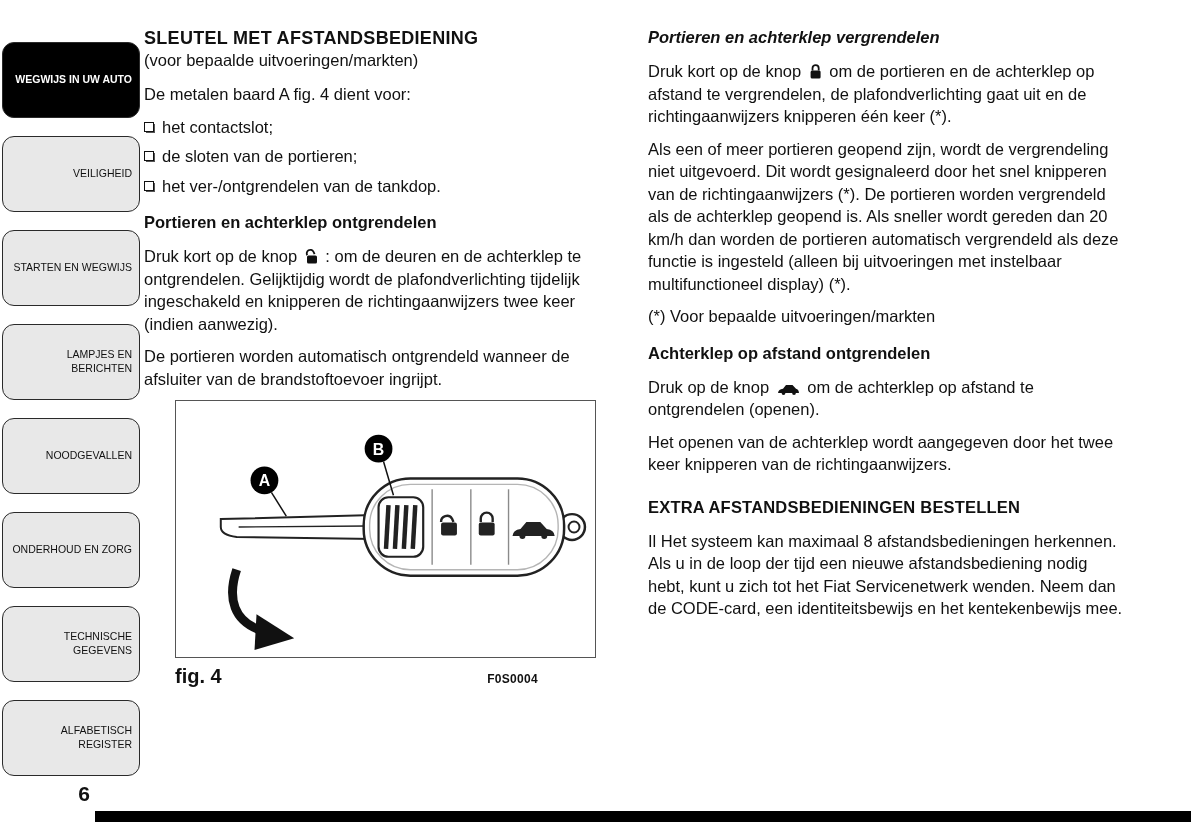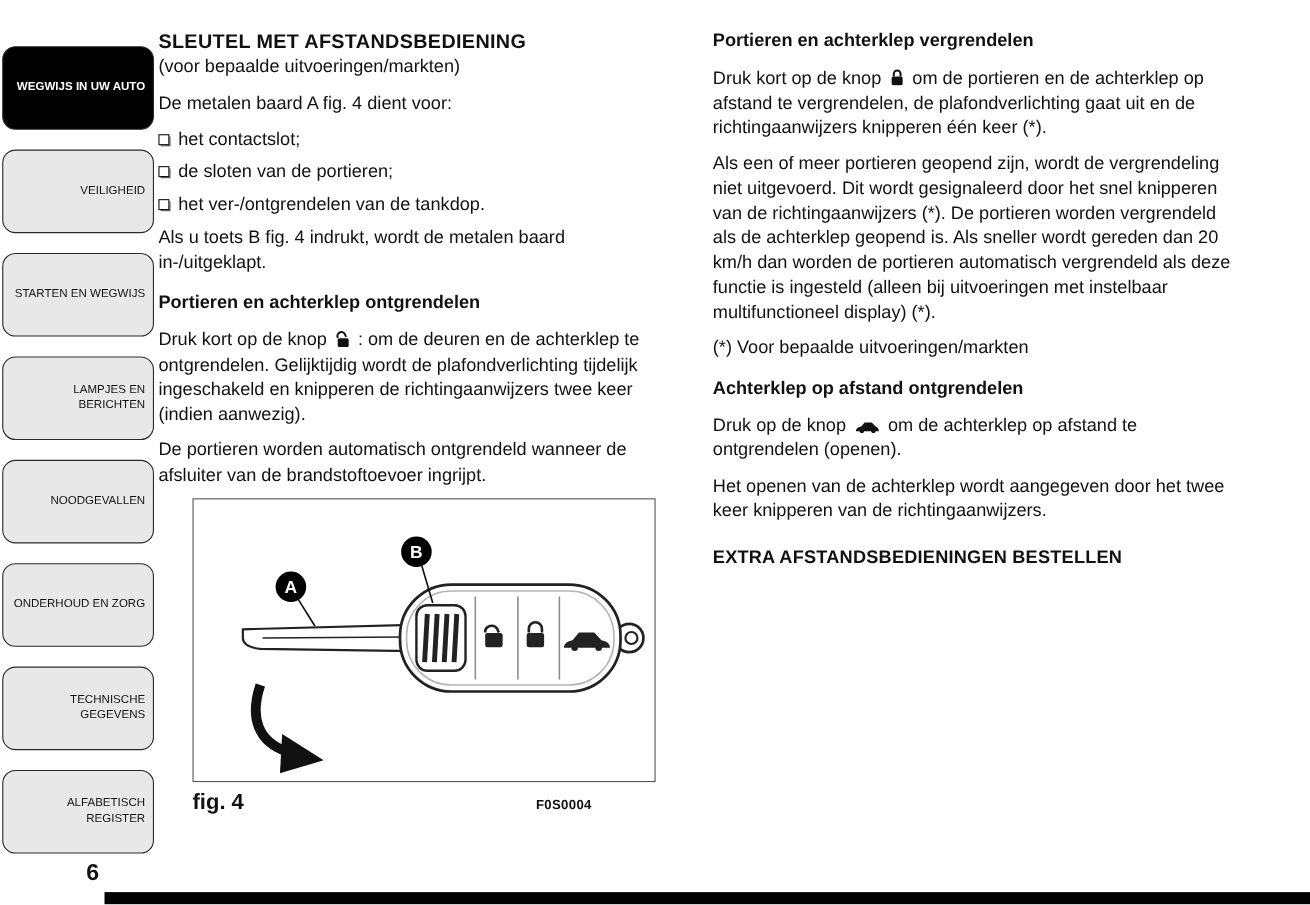--- a/index.html
+++ b/index.html
@@ -106,21 +106,20 @@
       <li>
         <span class="sq"></span>
         <span>de sloten van de portieren;</span>
       </li>
       <li>
         <span class="sq"></span>
         <span>het ver-/ontgrendelen van de tankdop.</span>
       </li>
     </ul>
 
-    <p>Als u toets B fig. 4 indrukt, wordt de metalen baard in-/uitgeklapt.</p>
 
     <h2>Portieren en achterklep ontgrendelen</h2>
 
     <p>
       <span>Druk kort op de knop</span>
       <svg class="inline-icon" width="13" height="16" viewBox="0 0 13 16">
         <path d="M2.2,7.2 A3.4,3.4 0 0 1 8.4,3.6 L9.6,6.2" fill="none" stroke="#111" stroke-width="1.8"></path>
         <rect x="2" y="7.5" width="10" height="8" rx="1.5" fill="#111"></rect>
       </svg>
       <span>: om de deuren en de achterklep te ontgrendelen. Gelijktijdig wordt de plafondverlichting tijdelijk ingeschakeld en knipperen de richtingaanwijzers twee keer (indien aanwezig).</span>
@@ -176,21 +175,21 @@
         </svg>
       </div>
       <div class="figure-caption-row">
         <span class="fig-caption">fig. 4</span>
         <span class="fig-code">F0S0004</span>
       </div>
     </figure>
   </main>
 
   <aside class="col col-right">
-    <h2 style="margin-top:0;">Portieren en achterklep vergrendelen</h2>
+    <h2 style="margin-top:0;font-style:italic;">Portieren en achterklep vergrendelen</h2>
 
     <p>
       <span>Druk kort op de knop</span>
       <svg class="inline-icon" width="13" height="16" viewBox="0 0 13 16">
         <path d="M3.5,7.5 V5.2 a3.1,3.1 0 0 1 6.2,0 V7.5" fill="none" stroke="#111" stroke-width="1.8"></path>
         <rect x="1.6" y="7.5" width="10" height="8" rx="1.5" fill="#111"></rect>
       </svg>
       <span>om de portieren en de achterklep op afstand te vergrendelen, de plafondverlichting gaat uit en de richtingaanwijzers knipperen één keer (*).</span>
     </p>
 
@@ -207,15 +206,16 @@
         <circle cx="6.5" cy="10" r="1.9" fill="#111"></circle>
         <circle cx="17" cy="10" r="1.9" fill="#111"></circle>
       </svg>
       <span>om de achterklep op afstand te ontgrendelen (openen).</span>
     </p>
 
     <p>Het openen van de achterklep wordt aangegeven door het twee keer knipperen van de richtingaanwijzers.</p>
 
     <h2 class="caps" style="margin-top:22px;">EXTRA AFSTANDSBEDIENINGEN BESTELLEN</h2>
 
+    <p>Il Het systeem kan maximaal 8 afstandsbedieningen herkennen. Als u in de loop der tijd een nieuwe afstandsbediening nodig hebt, kunt u zich tot het Fiat Servicenetwerk wenden. Neem dan de CODE-card, een identiteitsbewijs en het kentekenbewijs mee.</p>
   </aside>
 
 </div>
 
 </body></html>

